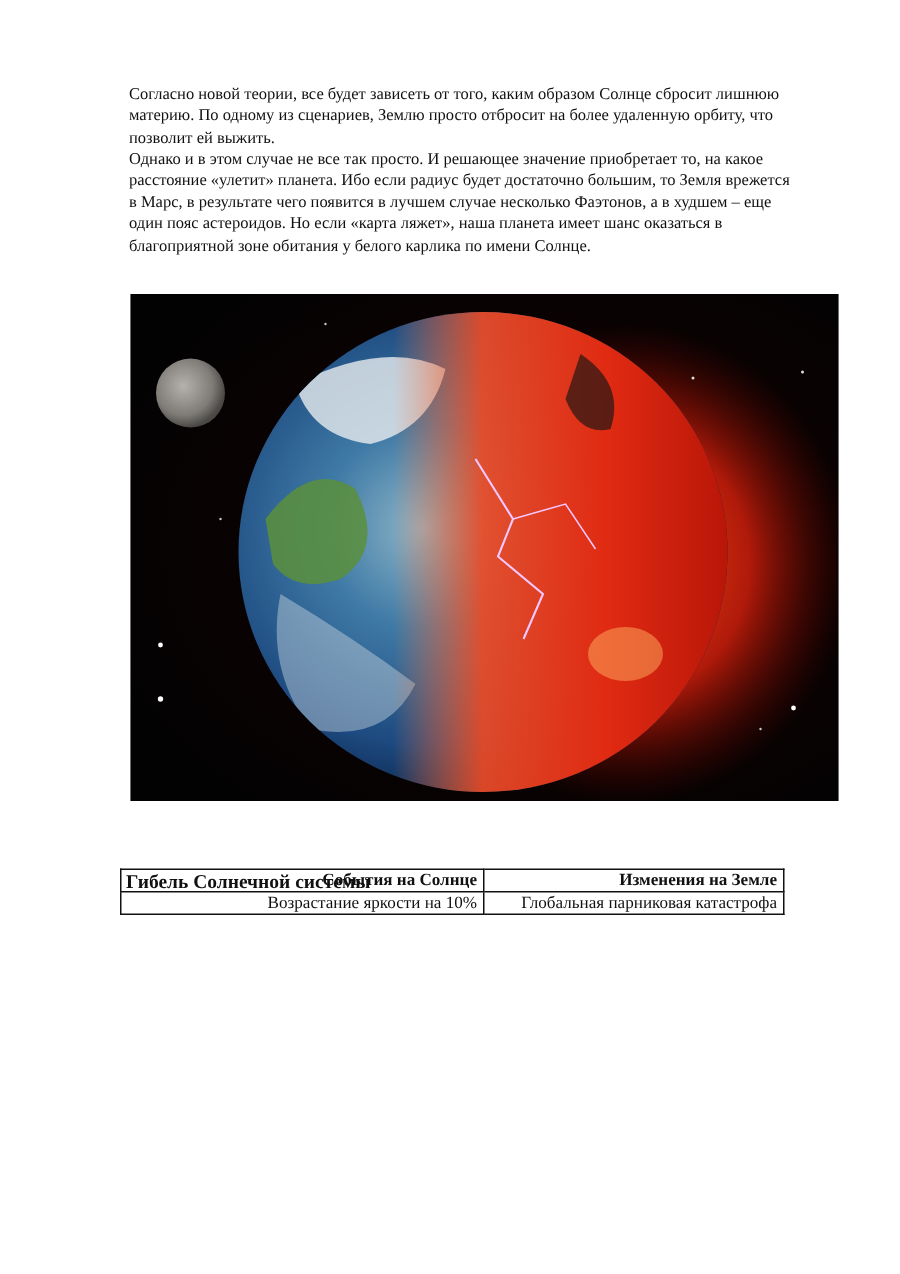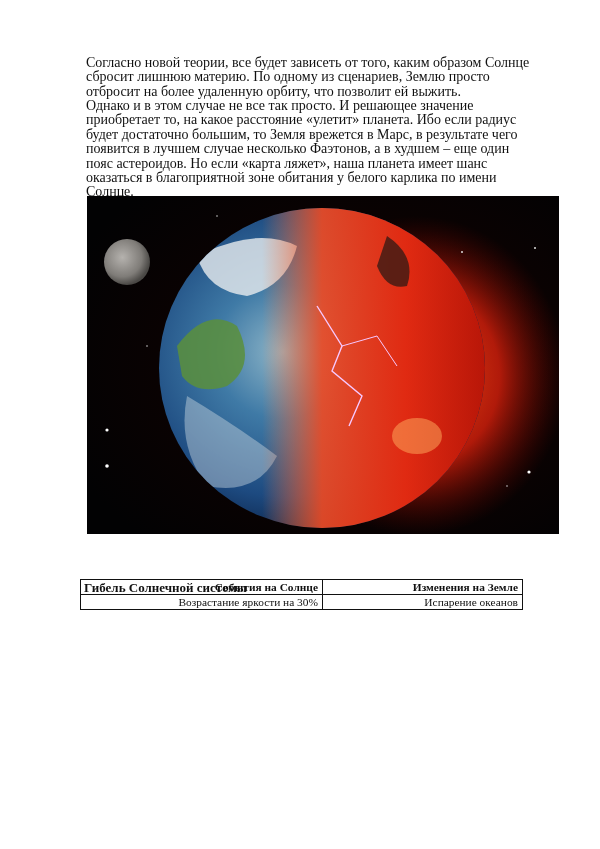--- a/index.html
+++ b/index.html
@@ -1,18 +1,18 @@
 <!DOCTYPE html>
 <html><head>
 <meta charset="utf-8">
 <style>
   html, body { margin:0; padding:0; background:#ffffff; }
   body { width:600px; height:849px; position:relative; overflow:hidden;
          font-family:"Liberation Serif", "DejaVu Serif", serif; color:#111; }
-  .para { position:absolute; left:86px; width:446px; font-size:14px; line-height:14.4px; }
+  .para { position:absolute; left:86px; width:446px; font-size:11px; line-height:14.4px; }
   .p1 { top:56px; }
   .p2 { top:99px; }
   .para p { margin:0; }
   .photo { position:absolute; left:87px; top:196px; width:472px; height:338px; overflow:hidden;
            background:#030305; }
   .photo svg { display:block; }
   .heading { position:absolute; left:84px; top:580px; font-size:13px; font-weight:bold; }
   table { position:absolute; left:80px; top:579px; width:443px; border-collapse:collapse;
           font-size:11.4px; line-height:14px; }
   td, th { border:1px solid #111; padding:0 4px; vertical-align:top; text-align:right; }
@@ -96,17 +96,17 @@
 
 <table>
   <thead>
     <tr>
       <th class="c1">События на Солнце</th>
       <th>Изменения на Земле</th>
     </tr>
   </thead>
   <tbody>
     <tr>
-      <td class="c1">Возрастание яркости на 30%</td>
-      <td>Испарение океанов</td>
+      <td class="c1">Возрастание яркости на 10%</td>
+      <td>Глобальная парниковая катастрофа</td>
     </tr>
   </tbody>
 </table>
 
 </body></html>

